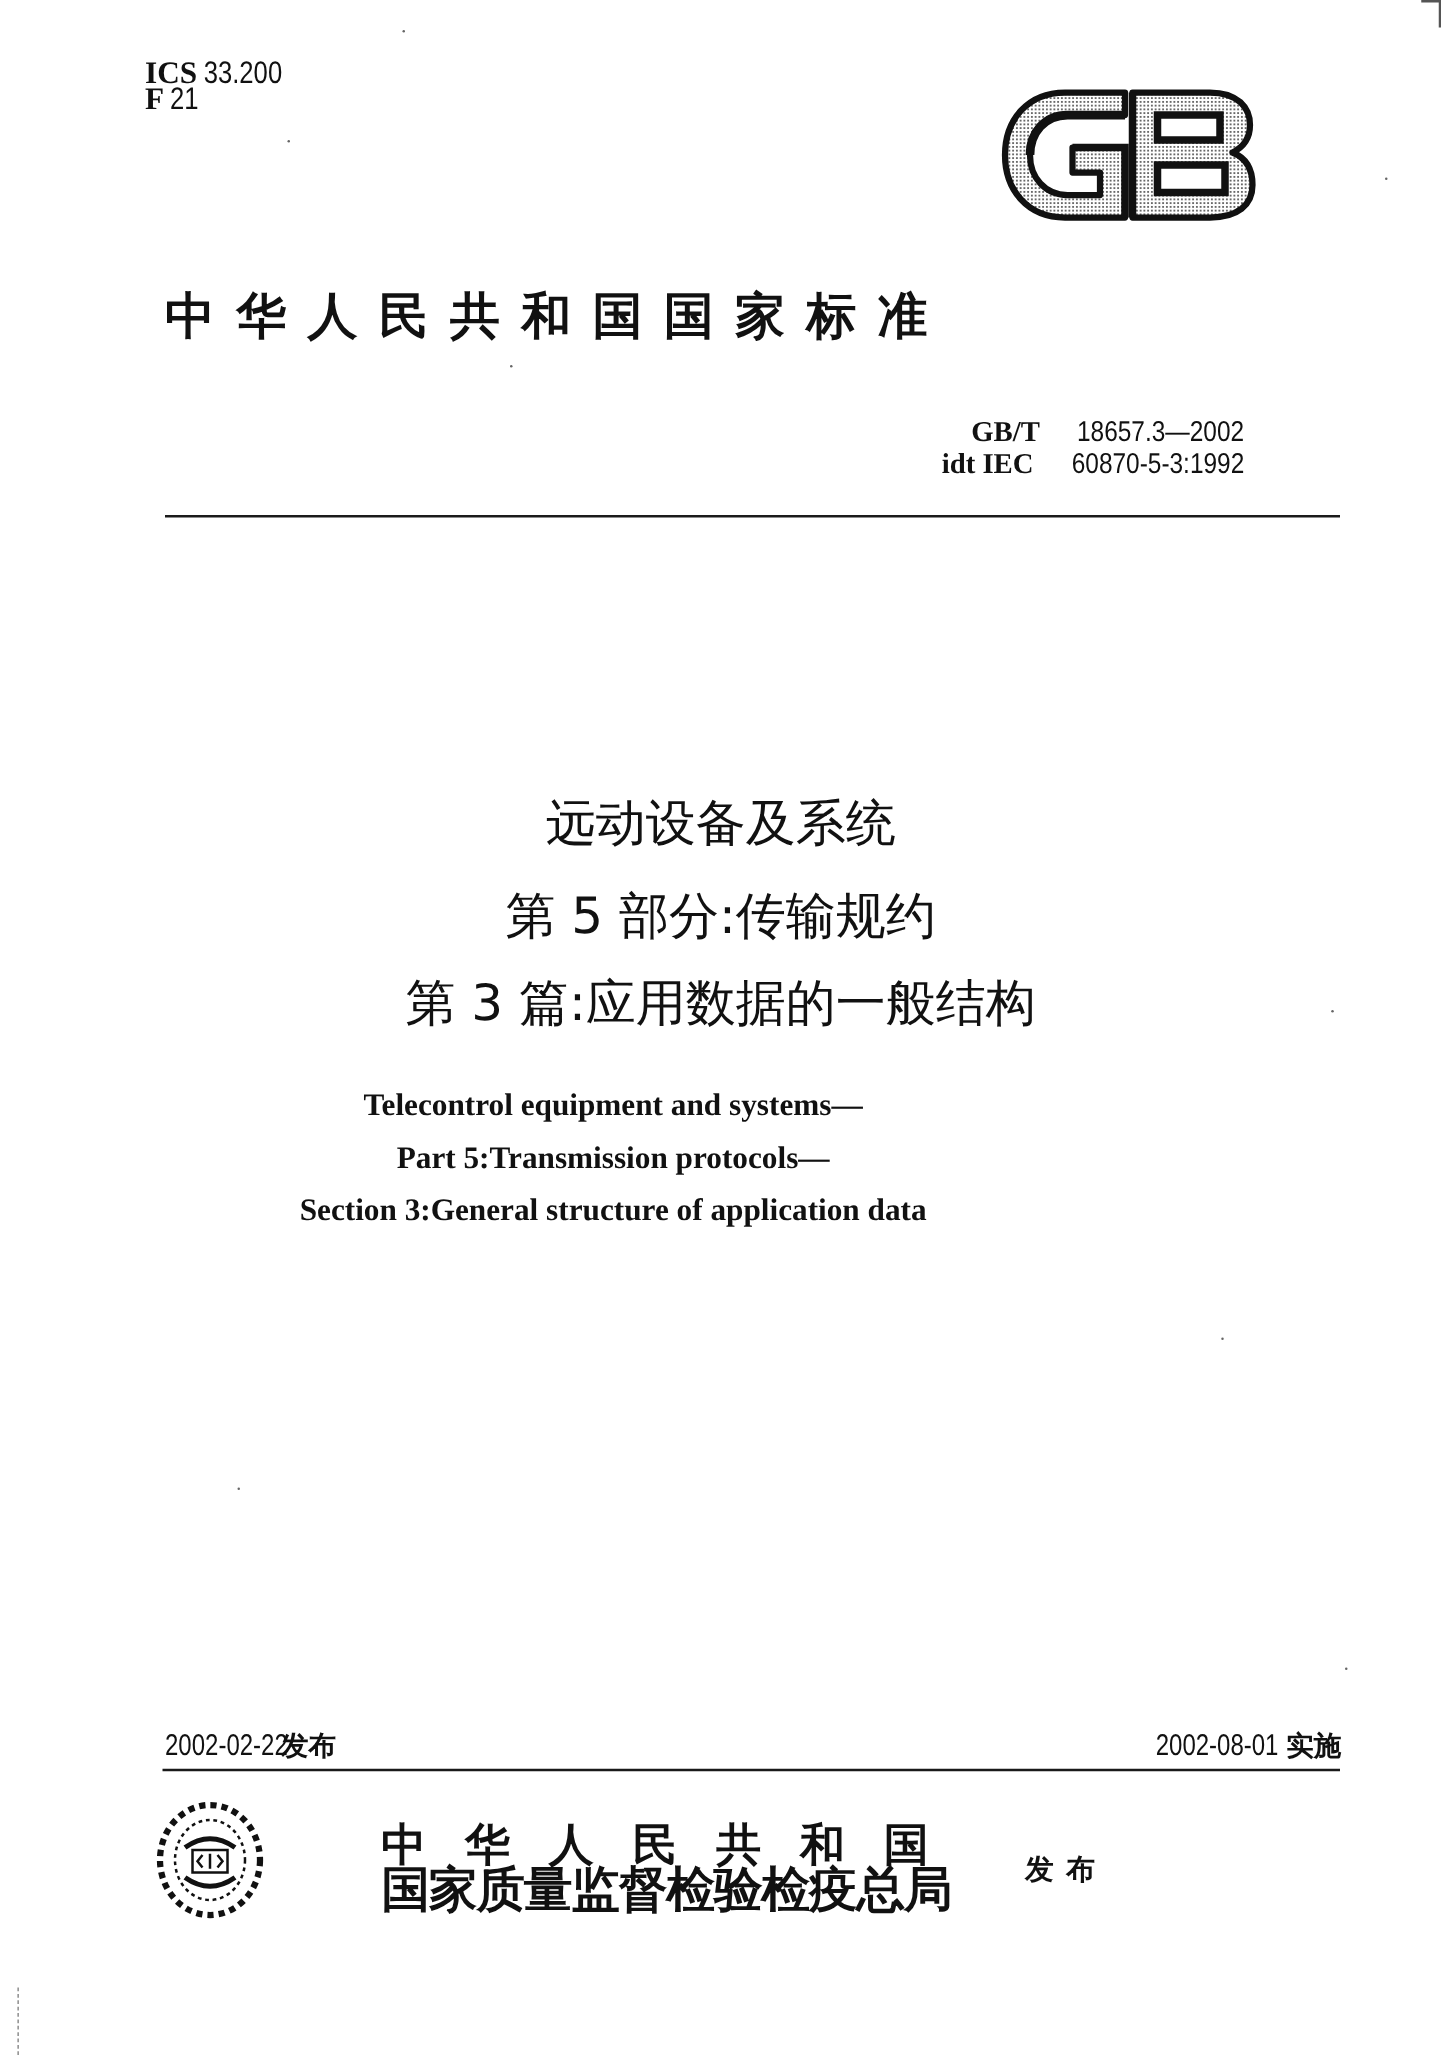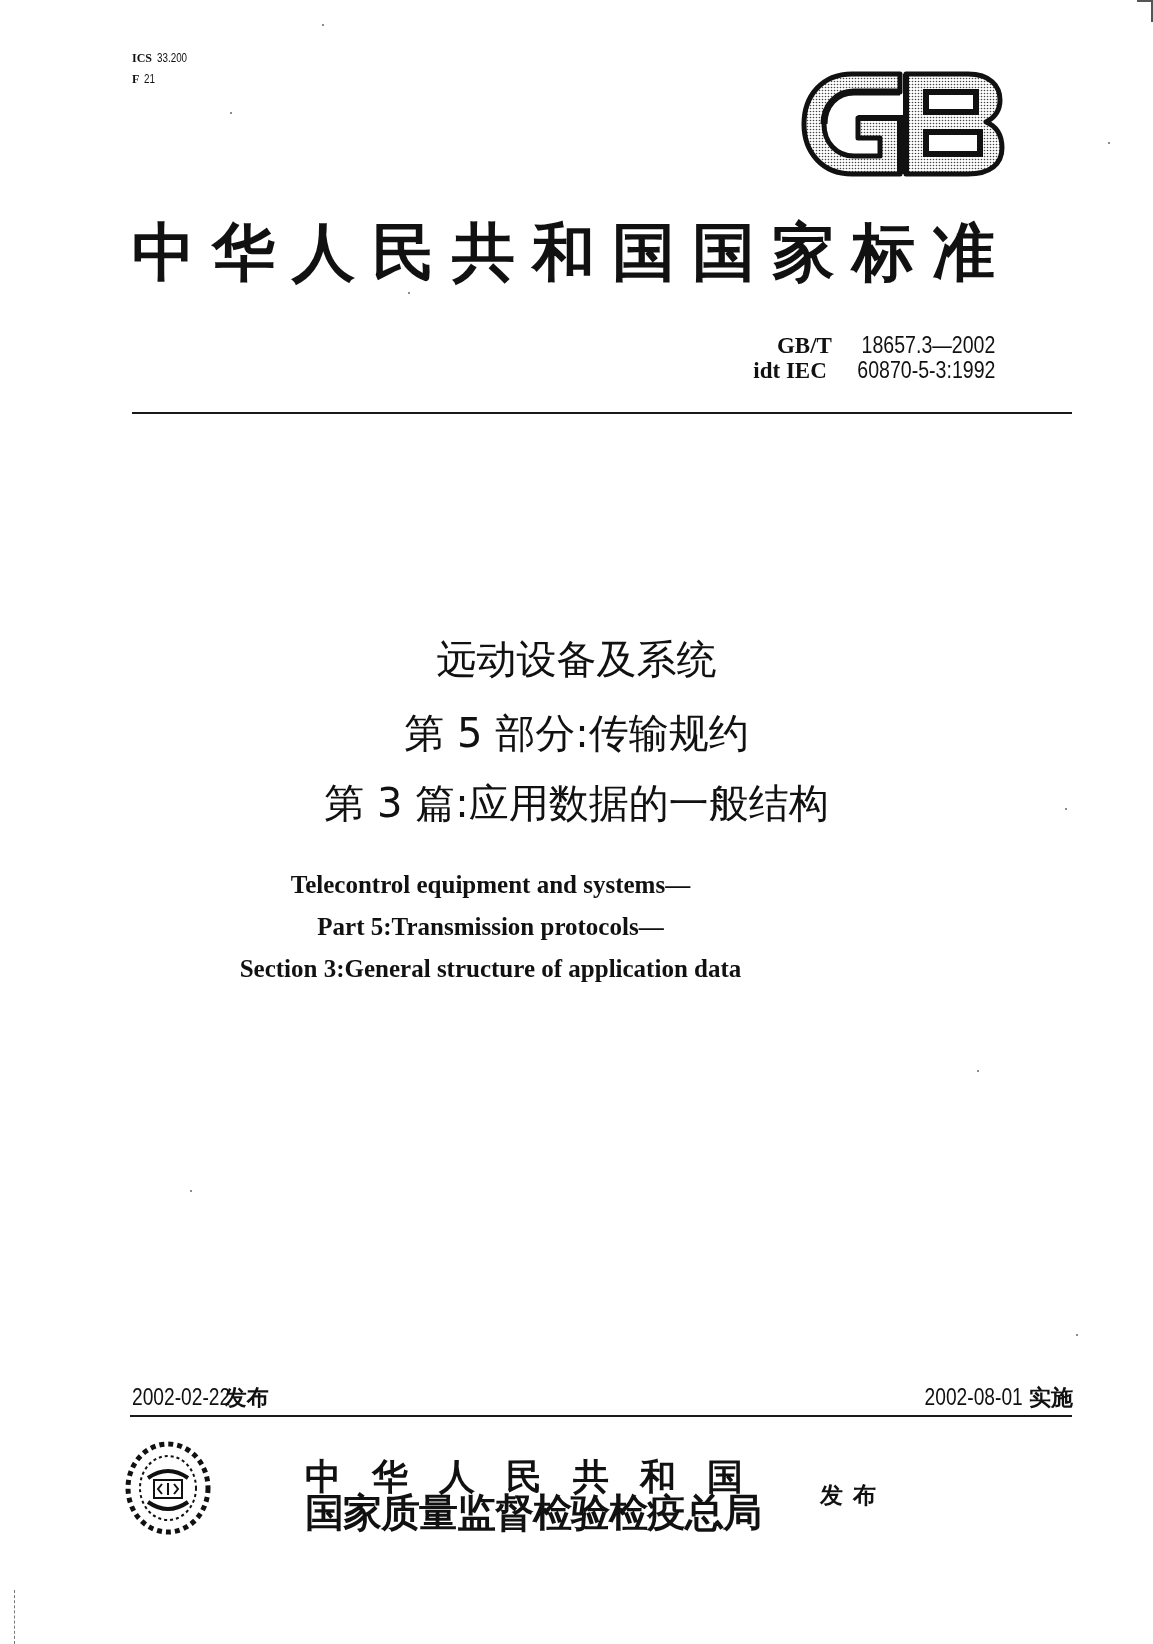--- a/index.html
+++ b/index.html
@@ -1,31 +1,31 @@
 <!DOCTYPE html>
 <html><head>
   <meta charset="utf-8">
   <style>
     html, body { margin: 0; padding: 0; background: #ffffff; }
     body { width: 1153px; height: 1644px; position: relative; overflow: hidden; color: #111; }
     .abs { position: absolute; }
 
     
-    #classif { left: 132px; top: 48px; font-size: 12px; line-height: 21px; }
+    #classif { left: 116px; top: 48px; font-size: 25px; line-height: 21px; }
     #classif .lbl { font-family: "Liberation Serif", serif; font-weight: bold; }
     #classif .val { font-family: "Liberation Sans", sans-serif; display: inline-block; transform: scaleX(0.82); transform-origin: left center; margin-left: 5px; }
 
     
     #gb-logo { left: 800px; top: 68px; width: 205px; height: 112px; }
 
     
     #national-title {
       left: 132px; top: 222px; width: 950px;
-      font-family: Liberation Serif, serif; font-weight: bold;
-      font-size: 63px; letter-spacing: 17px; line-height: 62px; white-space: nowrap;
+      font-family: Liberation Sans, sans-serif; font-weight: bold;
+      font-size: 40px; letter-spacing: 17px; line-height: 62px; white-space: nowrap;
     }
 
     
     #std-number { right: 158px; top: 333px; text-align: right; font-size: 23px; line-height: 25px; margin-left: 36px; }
     #std-number .lbl { font-family: "Liberation Serif", serif; font-weight: bold; }
     #std-number .val { font-family: "Liberation Sans", sans-serif; display: inline-block; transform: scaleX(0.85); transform-origin: right center; }
 
     .rule { height: 2px; background: #1a1a1a; }
     #rule-top { left: 132px; top: 412px; width: 940px; }
     #rule-bottom { left: 130px; top: 1415px; width: 942px; }

